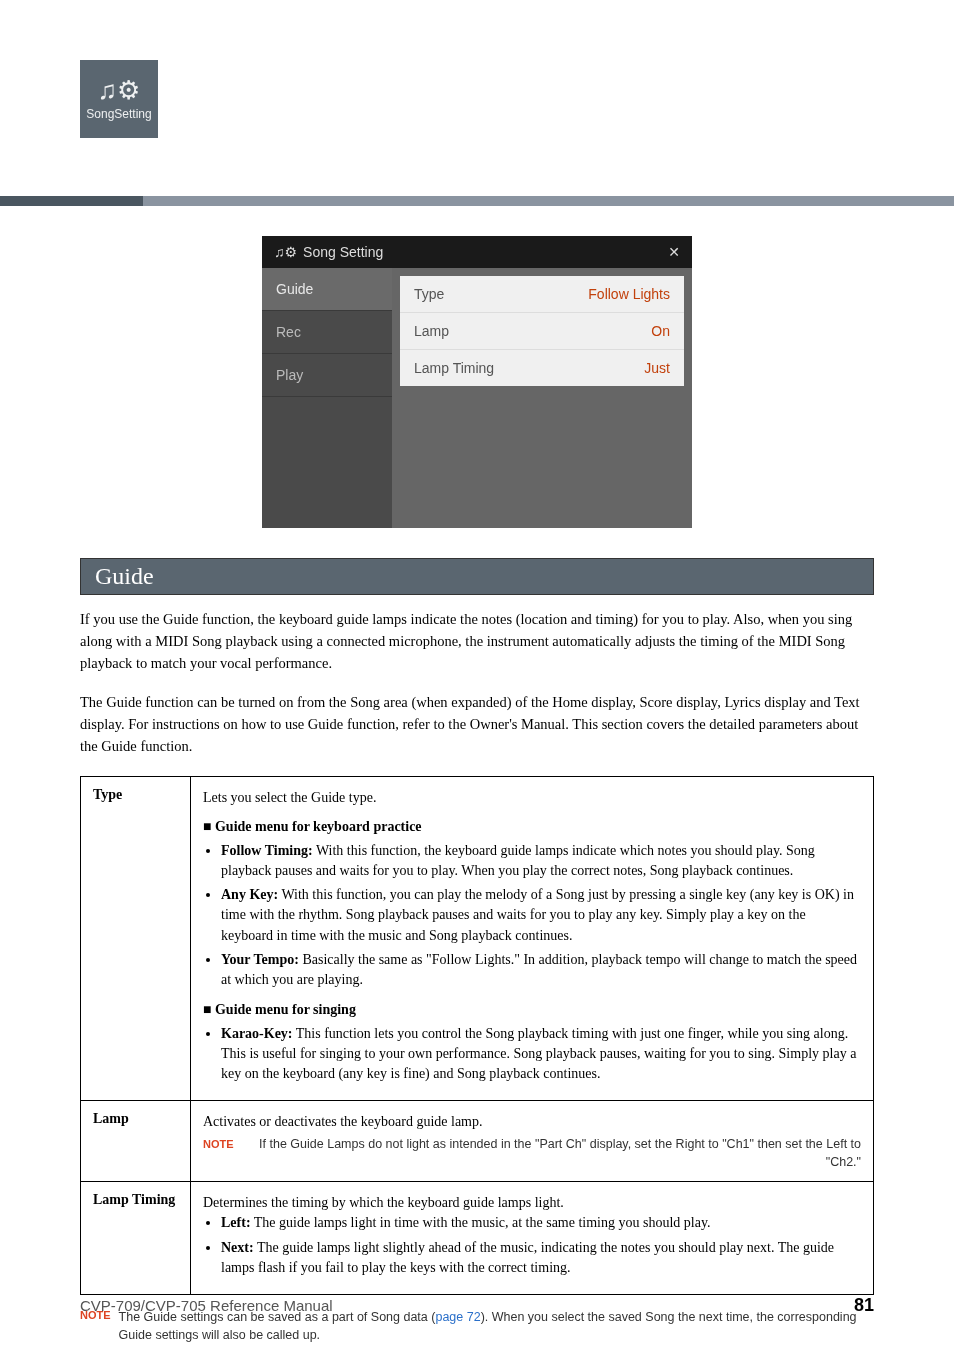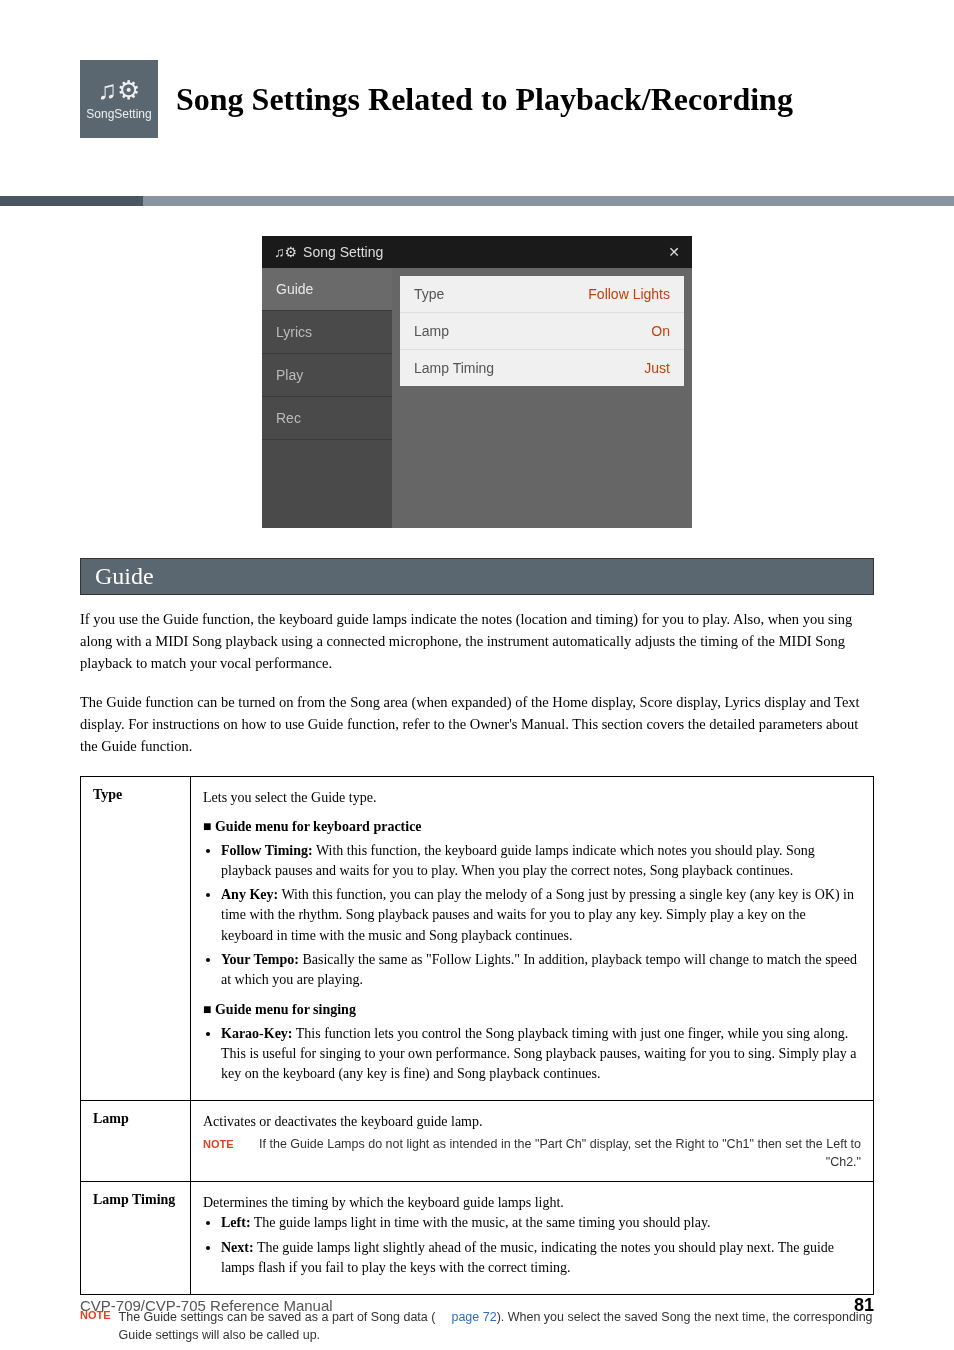--- a/index.html
+++ b/index.html
@@ -176,21 +176,21 @@
   }
   .note-block .note-text { flex: 1; text-align: right; }
   .footer-note {
     margin-top: 14px;
     display: flex;
     gap: 8px;
     font-family: Arial, sans-serif;
     font-size: 12.5px;
   }
   .footer-note .note-text { color: #333; }
-  .link { color: #2a6fc9; padding-left: 16px; }
+  .link { color: #2a6fc9; }
   .page-footer {
     position: absolute;
     bottom: 34px;
     left: 80px;
     right: 80px;
     display: flex;
     justify-content: space-between;
     align-items: baseline;
     font-family: Arial, sans-serif;
   }
@@ -206,42 +206,40 @@
 </style>
 </head>
 <body>
 
 <div class="page">
   <div class="header-row">
     <div class="song-setting-icon">
       <div class="note-gear">♫⚙</div>
       <div>SongSetting</div>
     </div>
-    <h1 class="page-title">Song Settings Related to Playback/Recording</h1>
   </div>
 </div>
 
 <div class="header-bar"></div>
 
 <div class="page" style="padding-top:0;">
 
   <div class="screenshot">
     <div class="scr-titlebar">
       <div class="left">
         <span>♫⚙</span>
         <span>Song Setting</span>
       </div>
       <span>✕</span>
     </div>
     <div class="scr-body">
       <div class="scr-sidebar">
         <div class="item active">Guide</div>
-        <div class="item">Lyrics</div>
+        <div class="item">Rec</div>
         <div class="item">Play</div>
-        <div class="item">Rec</div>
       </div>
       <div class="scr-main">
         <div>
           <div class="scr-row">
             <span>Type</span>
             <span class="val">Follow Lights</span>
           </div>
           <div class="scr-row">
             <span>Lamp</span>
             <span class="val">On</span>

